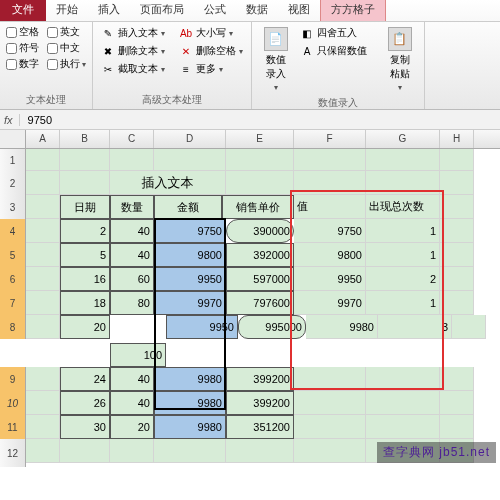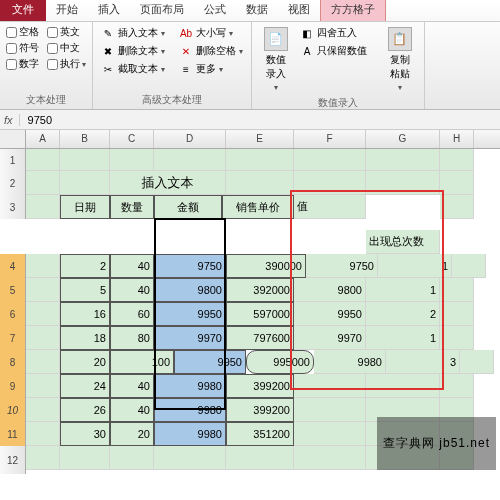--- a/index.html
+++ b/index.html
@@ -31,21 +31,21 @@
 .rowhdr{width:26px;background:linear-gradient(90deg,#f8f8f8,#e4e4e4);border-right:1px solid #aaa;text-align:center;font-size:10px;color:#444;display:flex;align-items:center;justify-content:center}
 .rowhdr.sel{background:#f7c36a}
 .row{display:flex}
 .cell{border-right:1px solid #d4d4d4;border-bottom:1px solid #d4d4d4;height:24px;background:#d7ecd7;display:flex;align-items:center;padding:0 3px;font-size:11px}
 .row1 .cell{height:22px}
 .tbl-cell{border:1px solid #555!important;background:#d7ecd7}
 .tbl-cell.num{justify-content:flex-end}
 .tbl-cell.sel{background:#a8c8e8}
 .result-box{position:absolute;border:2px solid #e03030;pointer-events:none}
 .sel-border{position:absolute;border:2px solid #000;pointer-events:none}
-.watermark{position:absolute;right:4px;bottom:4px;color:#000000;background:rgba(0,0,0,.4);padding:18px 6px;font-size:12px;letter-spacing:1px}
+.watermark{position:absolute;right:4px;bottom:4px;color:#4c1d95;background:rgba(0,0,0,.4);padding:2px 6px;font-size:12px;letter-spacing:1px}
 </style>
 </head>
 <body>
 
 <div class="ribbon-tabs">
   <div class="file-tab">文件</div>
   <div class="tab">开始</div>
   <div class="tab">插入</div>
   <div class="tab">页面布局</div>
   <div class="tab">公式</div>
@@ -196,30 +196,30 @@
         <div class="cell" style="width: 34px;"></div>
       </div>
       <div class="row">
         <div class="rowhdr" style="height: 24px;">3</div>
         <div class="cell" style="width: 34px;"></div>
         <div class="cell tbl-cell" style="width: 50px; justify-content: center;">日期</div>
         <div class="cell tbl-cell" style="width: 44px; justify-content: center;">数量</div>
         <div class="cell tbl-cell" style="width: 68px; justify-content: center;">金额</div>
         <div class="cell tbl-cell" style="width: 72px; justify-content: center;">销售单价</div>
         <div class="cell" style="width: 72px; justify-content: flex-start;">值</div>
-        <div class="cell" style="width: 74px; justify-content: flex-start; margin-top: 35px;">出现总次数</div>
+        <div class="cell" style="width: 74px; justify-content: flex-start;">出现总次数</div>
         <div class="cell" style="width: 34px;"></div>
       </div>
       <div class="row">
         <div class="rowhdr sel" style="height: 24px;">4</div>
         <div class="cell" style="width: 34px;"></div>
         <div class="cell tbl-cell num" style="width: 50px;">2</div>
         <div class="cell tbl-cell num" style="width: 44px;">40</div>
         <div class="cell tbl-cell num sel" style="width: 72px;">9750</div>
-        <div class="cell tbl-cell num" style="width: 80px;">390000</div>
+        <div class="cell tbl-cell num" style="width: 68px; border-radius: 12px;">390000</div>
         <div class="cell" style="width: 72px; justify-content: flex-end;">9750</div>
         <div class="cell" style="width: 74px; justify-content: flex-end;">1</div>
         <div class="cell" style="width: 34px;"></div>
       </div>
       <div class="row">
         <div class="rowhdr sel" style="height: 24px;">5</div>
         <div class="cell" style="width: 34px;"></div>
         <div class="cell tbl-cell num" style="width: 50px;">5</div>
         <div class="cell tbl-cell num" style="width: 44px;">40</div>
         <div class="cell tbl-cell num sel" style="width: 72px;">9800</div>
@@ -247,21 +247,21 @@
         <div class="cell tbl-cell num sel" style="width: 72px;">9970</div>
         <div class="cell tbl-cell num" style="width: 68px;">797600</div>
         <div class="cell" style="width: 72px; justify-content: flex-end;">9970</div>
         <div class="cell" style="width: 74px; justify-content: flex-end;">1</div>
         <div class="cell" style="width: 34px;"></div>
       </div>
       <div class="row">
         <div class="rowhdr sel" style="height: 24px;">8</div>
         <div class="cell" style="width: 34px;"></div>
         <div class="cell tbl-cell num" style="width: 50px;">20</div>
-        <div class="cell tbl-cell num" style="width: 64px;">100</div>
+        <div class="cell tbl-cell num" style="width: 56px; margin-top: 28px;">100</div>
         <div class="cell tbl-cell num sel" style="width: 72px;">9950</div>
         <div class="cell tbl-cell num" style="width: 68px; border-radius: 10px;">995000</div>
         <div class="cell" style="width: 72px; justify-content: flex-end;">9980</div>
         <div class="cell" style="width: 74px; justify-content: flex-end;">3</div>
         <div class="cell" style="width: 34px;"></div>
       </div>
       <div class="row">
         <div class="rowhdr sel" style="height: 24px;">9</div>
         <div class="cell" style="width: 34px;"></div>
         <div class="cell tbl-cell num" style="width: 50px;">24</div>

